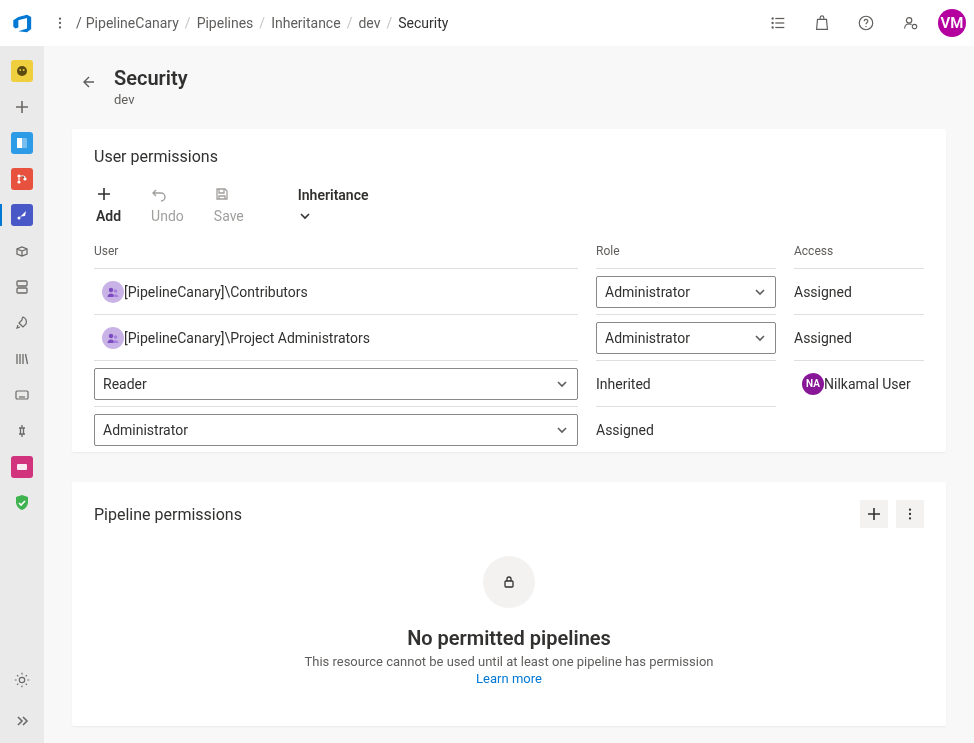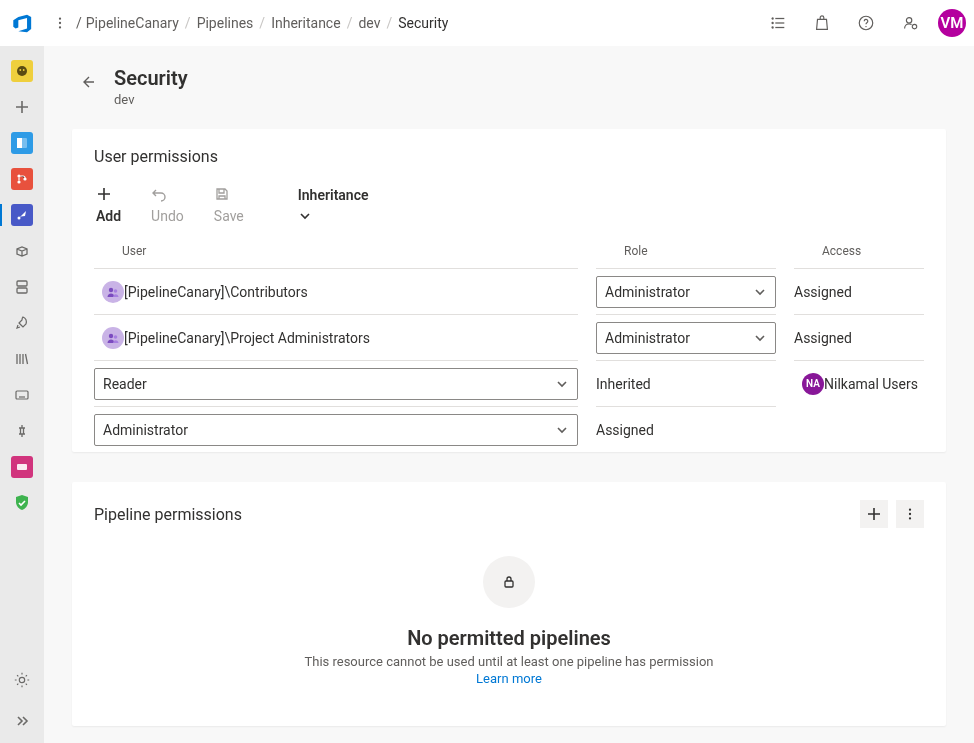--- a/index.html
+++ b/index.html
@@ -247,21 +247,20 @@
   .perm-table {
     display: grid;
     grid-template-columns: 1fr 180px 130px;
     column-gap: 18px;
     align-items: center;
   }
   .perm-header {
     font-size: 12px;
     color: var(--text-secondary);
     padding: 4px 0 10px 0;
-    margin-left: 28px;
   }
   .perm-cell {
     border-top: 1px solid var(--border);
     display: flex;
     align-items: center;
     min-height: 46px;
     font-size: 14px;
   }
   .perm-cell.user { }
   .perm-avatar {
@@ -601,21 +600,21 @@
                 <path fill="none" stroke="#605e5c" stroke-width="1.6" d="M3 5l4 4 4-4"></path>
               </svg>
           </div>
         </div>
         <div class="perm-cell">Inherited</div>
 
         <div class="perm-cell user last-row">
           <div class="perm-avatar person">
             <span>NA</span>
           </div>
-          <span>Nilkamal Users</span>
+          <span>Nilkamal User</span>
         </div>
         <div class="perm-cell last-row">
           <div class="role-select">
             <span>Administrator</span>
             <svg class="i14" viewBox="0 0 14 14">
                 <path fill="none" stroke="#605e5c" stroke-width="1.6" d="M3 5l4 4 4-4"></path>
               </svg>
           </div>
         </div>
         <div class="perm-cell last-row">Assigned</div>

